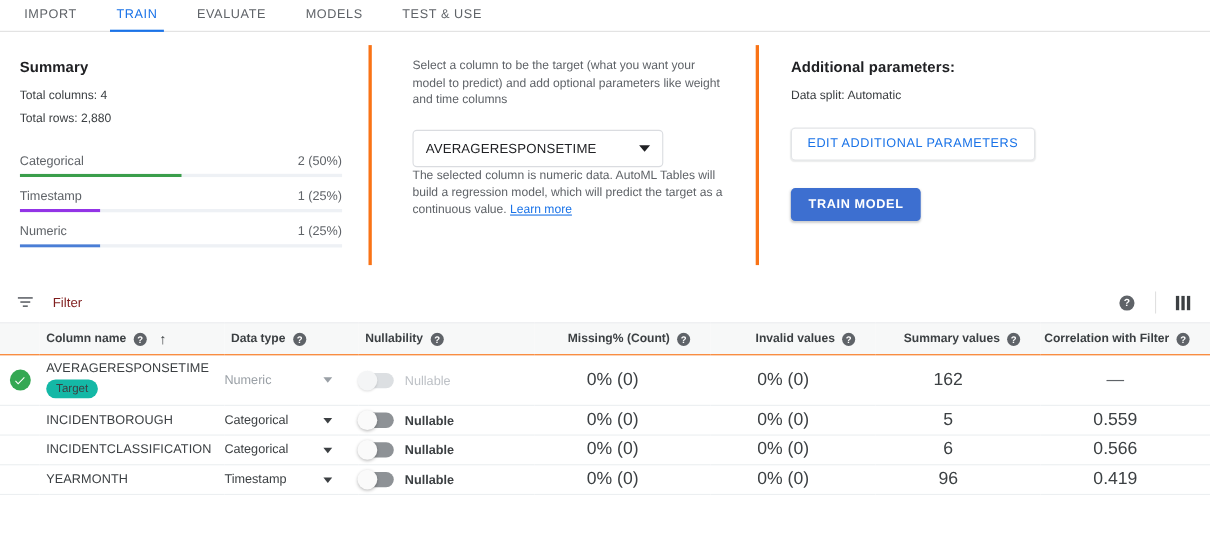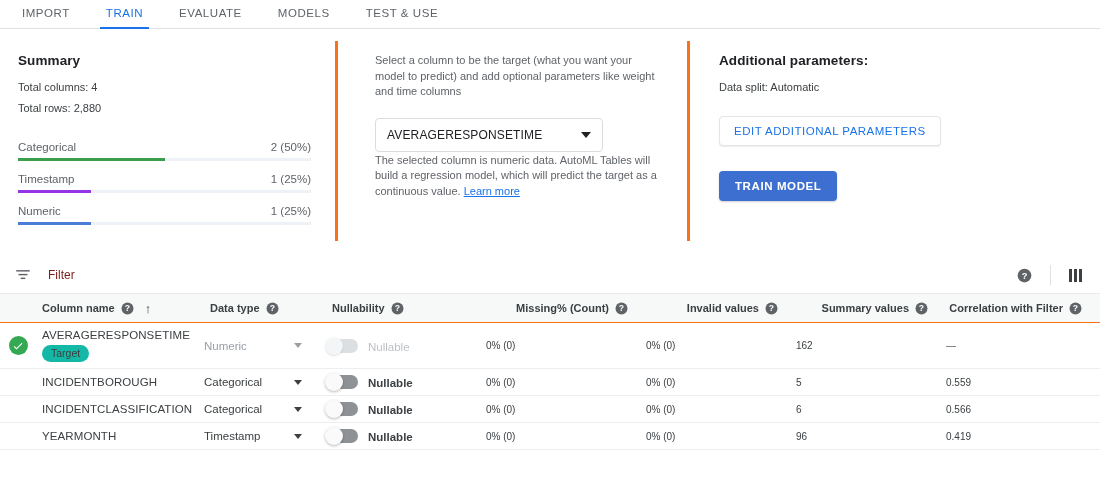--- a/index.html
+++ b/index.html
@@ -252,21 +252,21 @@
     position: absolute; left: -1px; top: -2px;
     width: 18px; height: 18px; border-radius: 50%;
     background: #fafafa;
     box-shadow: 0 1px 3px rgba(0,0,0,.28);
   }
   .switch.disabled { background: #dcdfe2; cursor: default; }
   .switch.disabled .knob { background: #f4f5f6; box-shadow: 0 1px 2px rgba(0,0,0,.12); }
   .null-txt { font-size: 11.5px; font-weight: bold; color: #3c4043; }
   .null-txt.muted { color: #bdc1c6; font-weight: normal; }
 
-  .num { text-align: left; font-size: 10px; color: #3c4043; }
+  .num { text-align: center; font-size: 16px; color: #3c4043; }
   .dash { color: #5f6368; }
 </style>
 </head>
 <body>
 
 <div class="tabbar" id="tabbar">
     <div class="tab">IMPORT</div>
     <div class="tab active">TRAIN</div>
     <div class="tab">EVALUATE</div>
     <div class="tab">MODELS</div>

